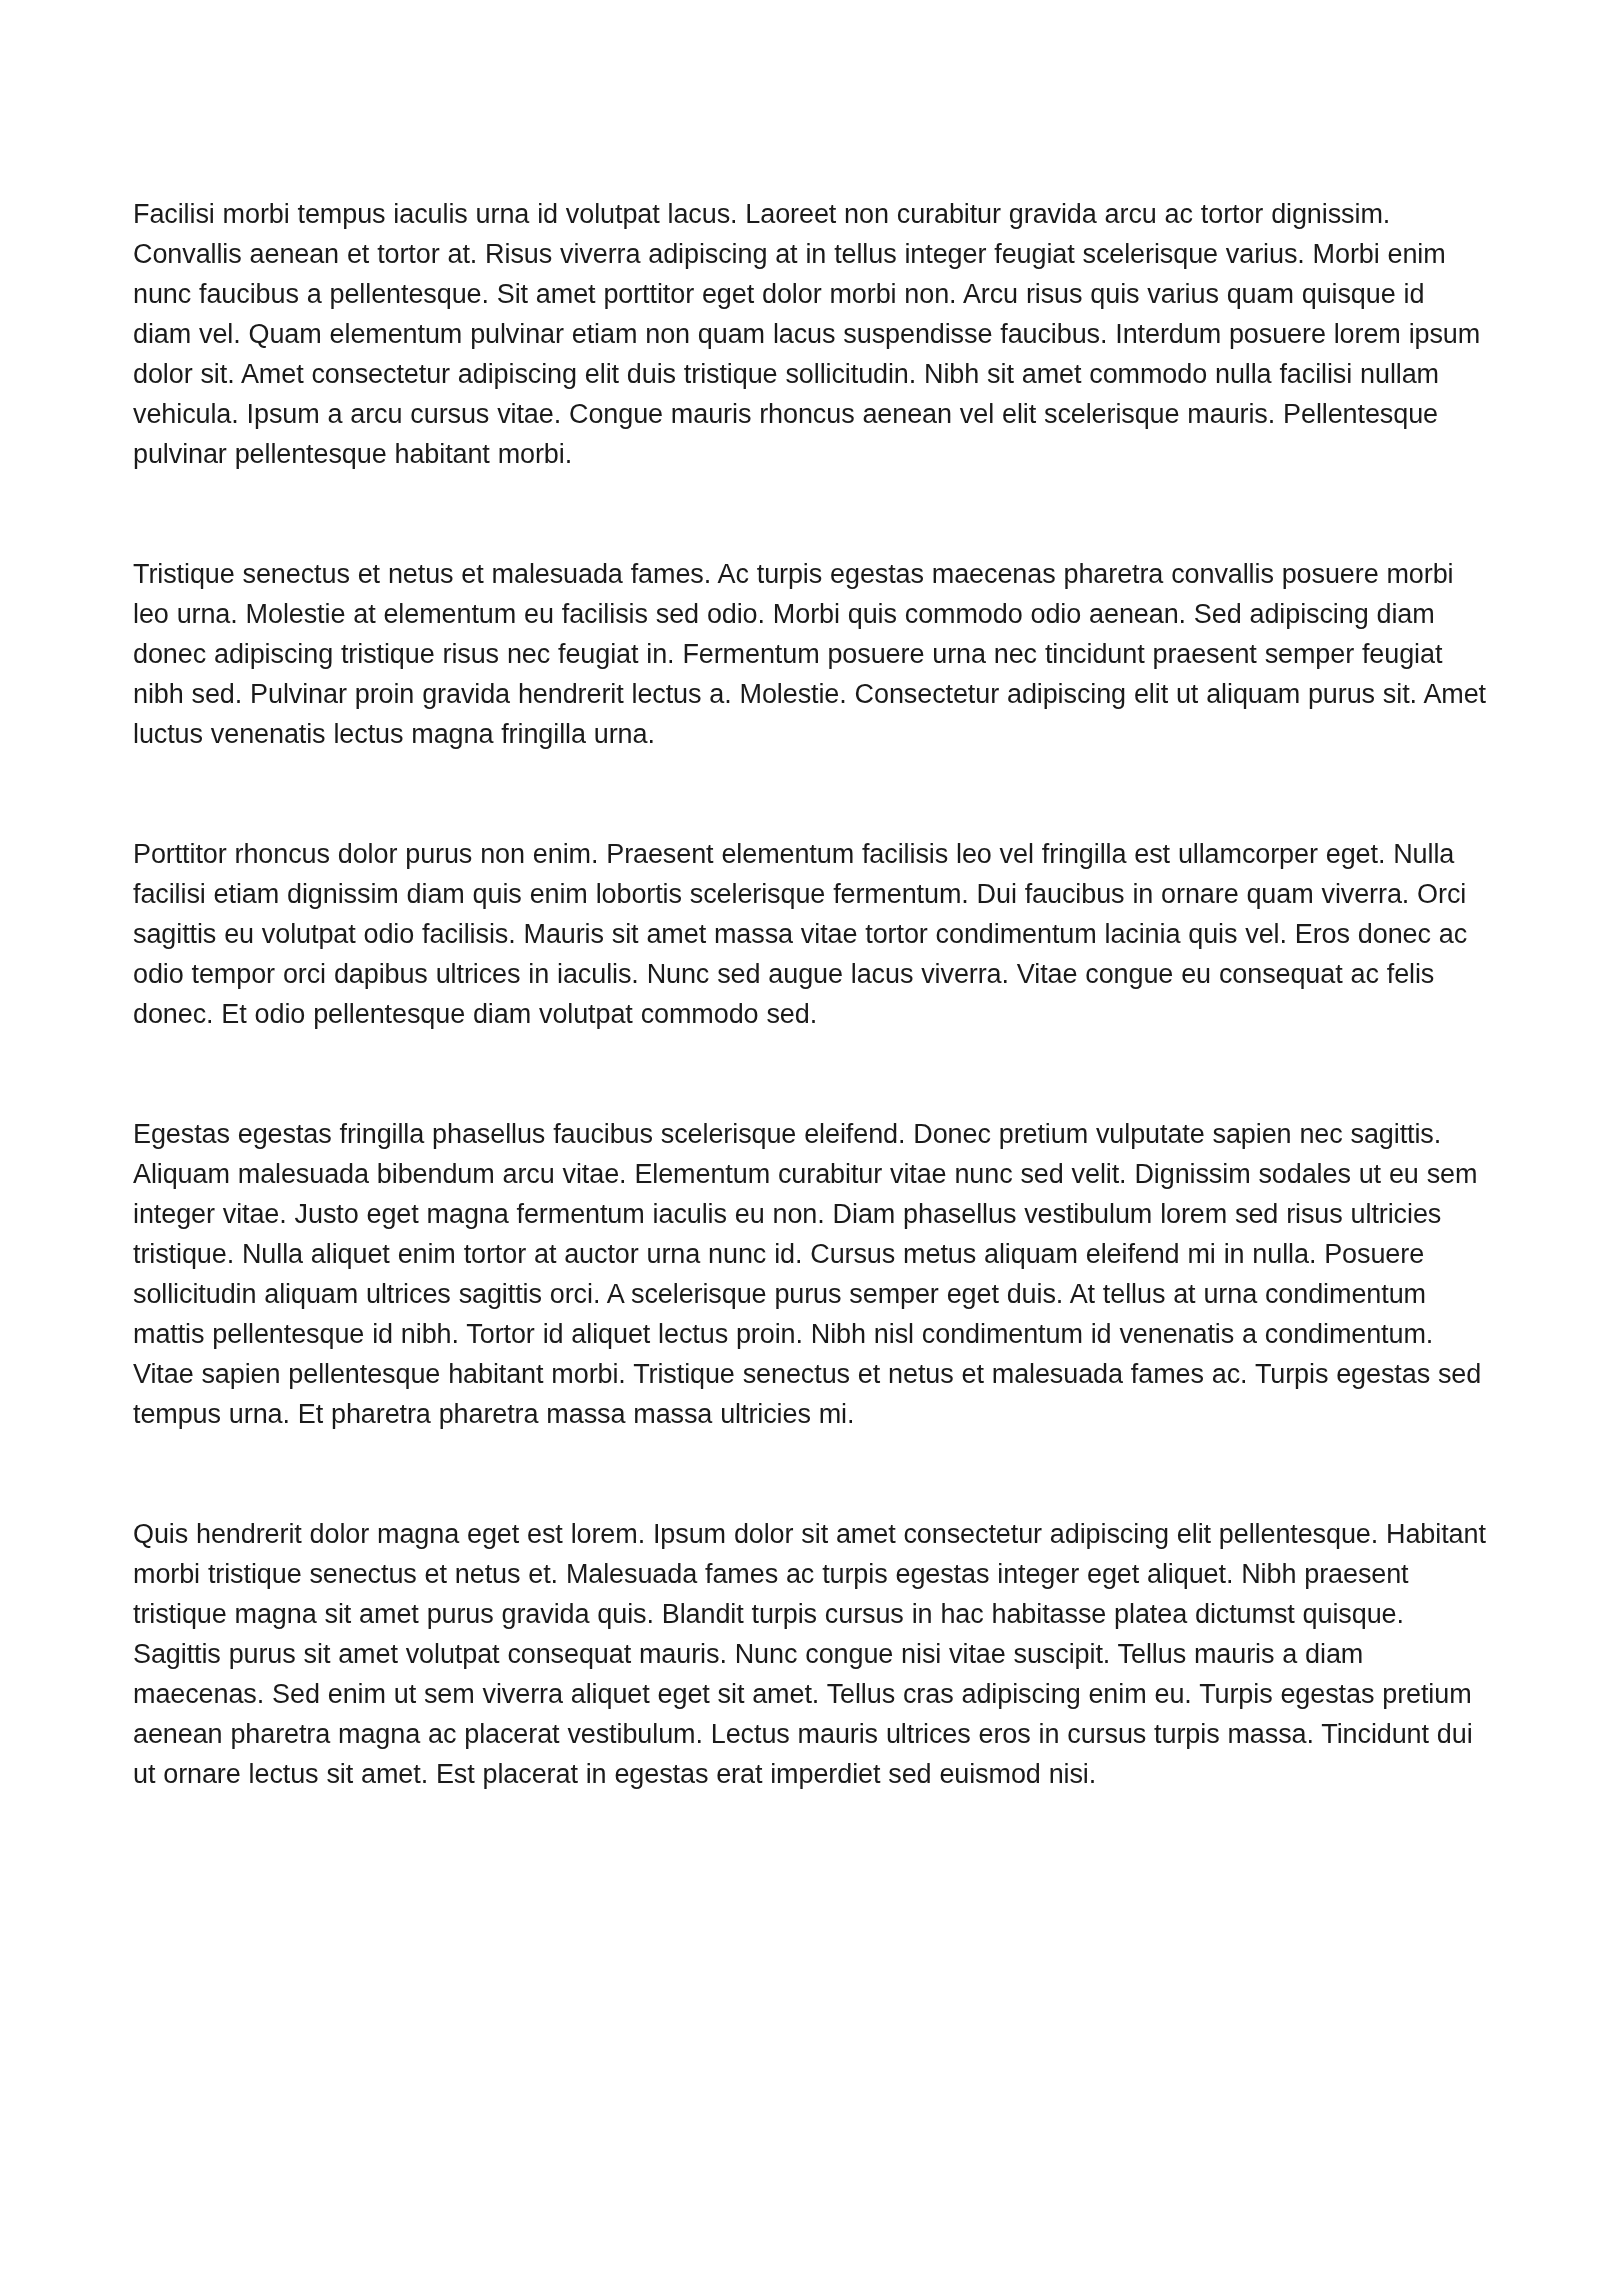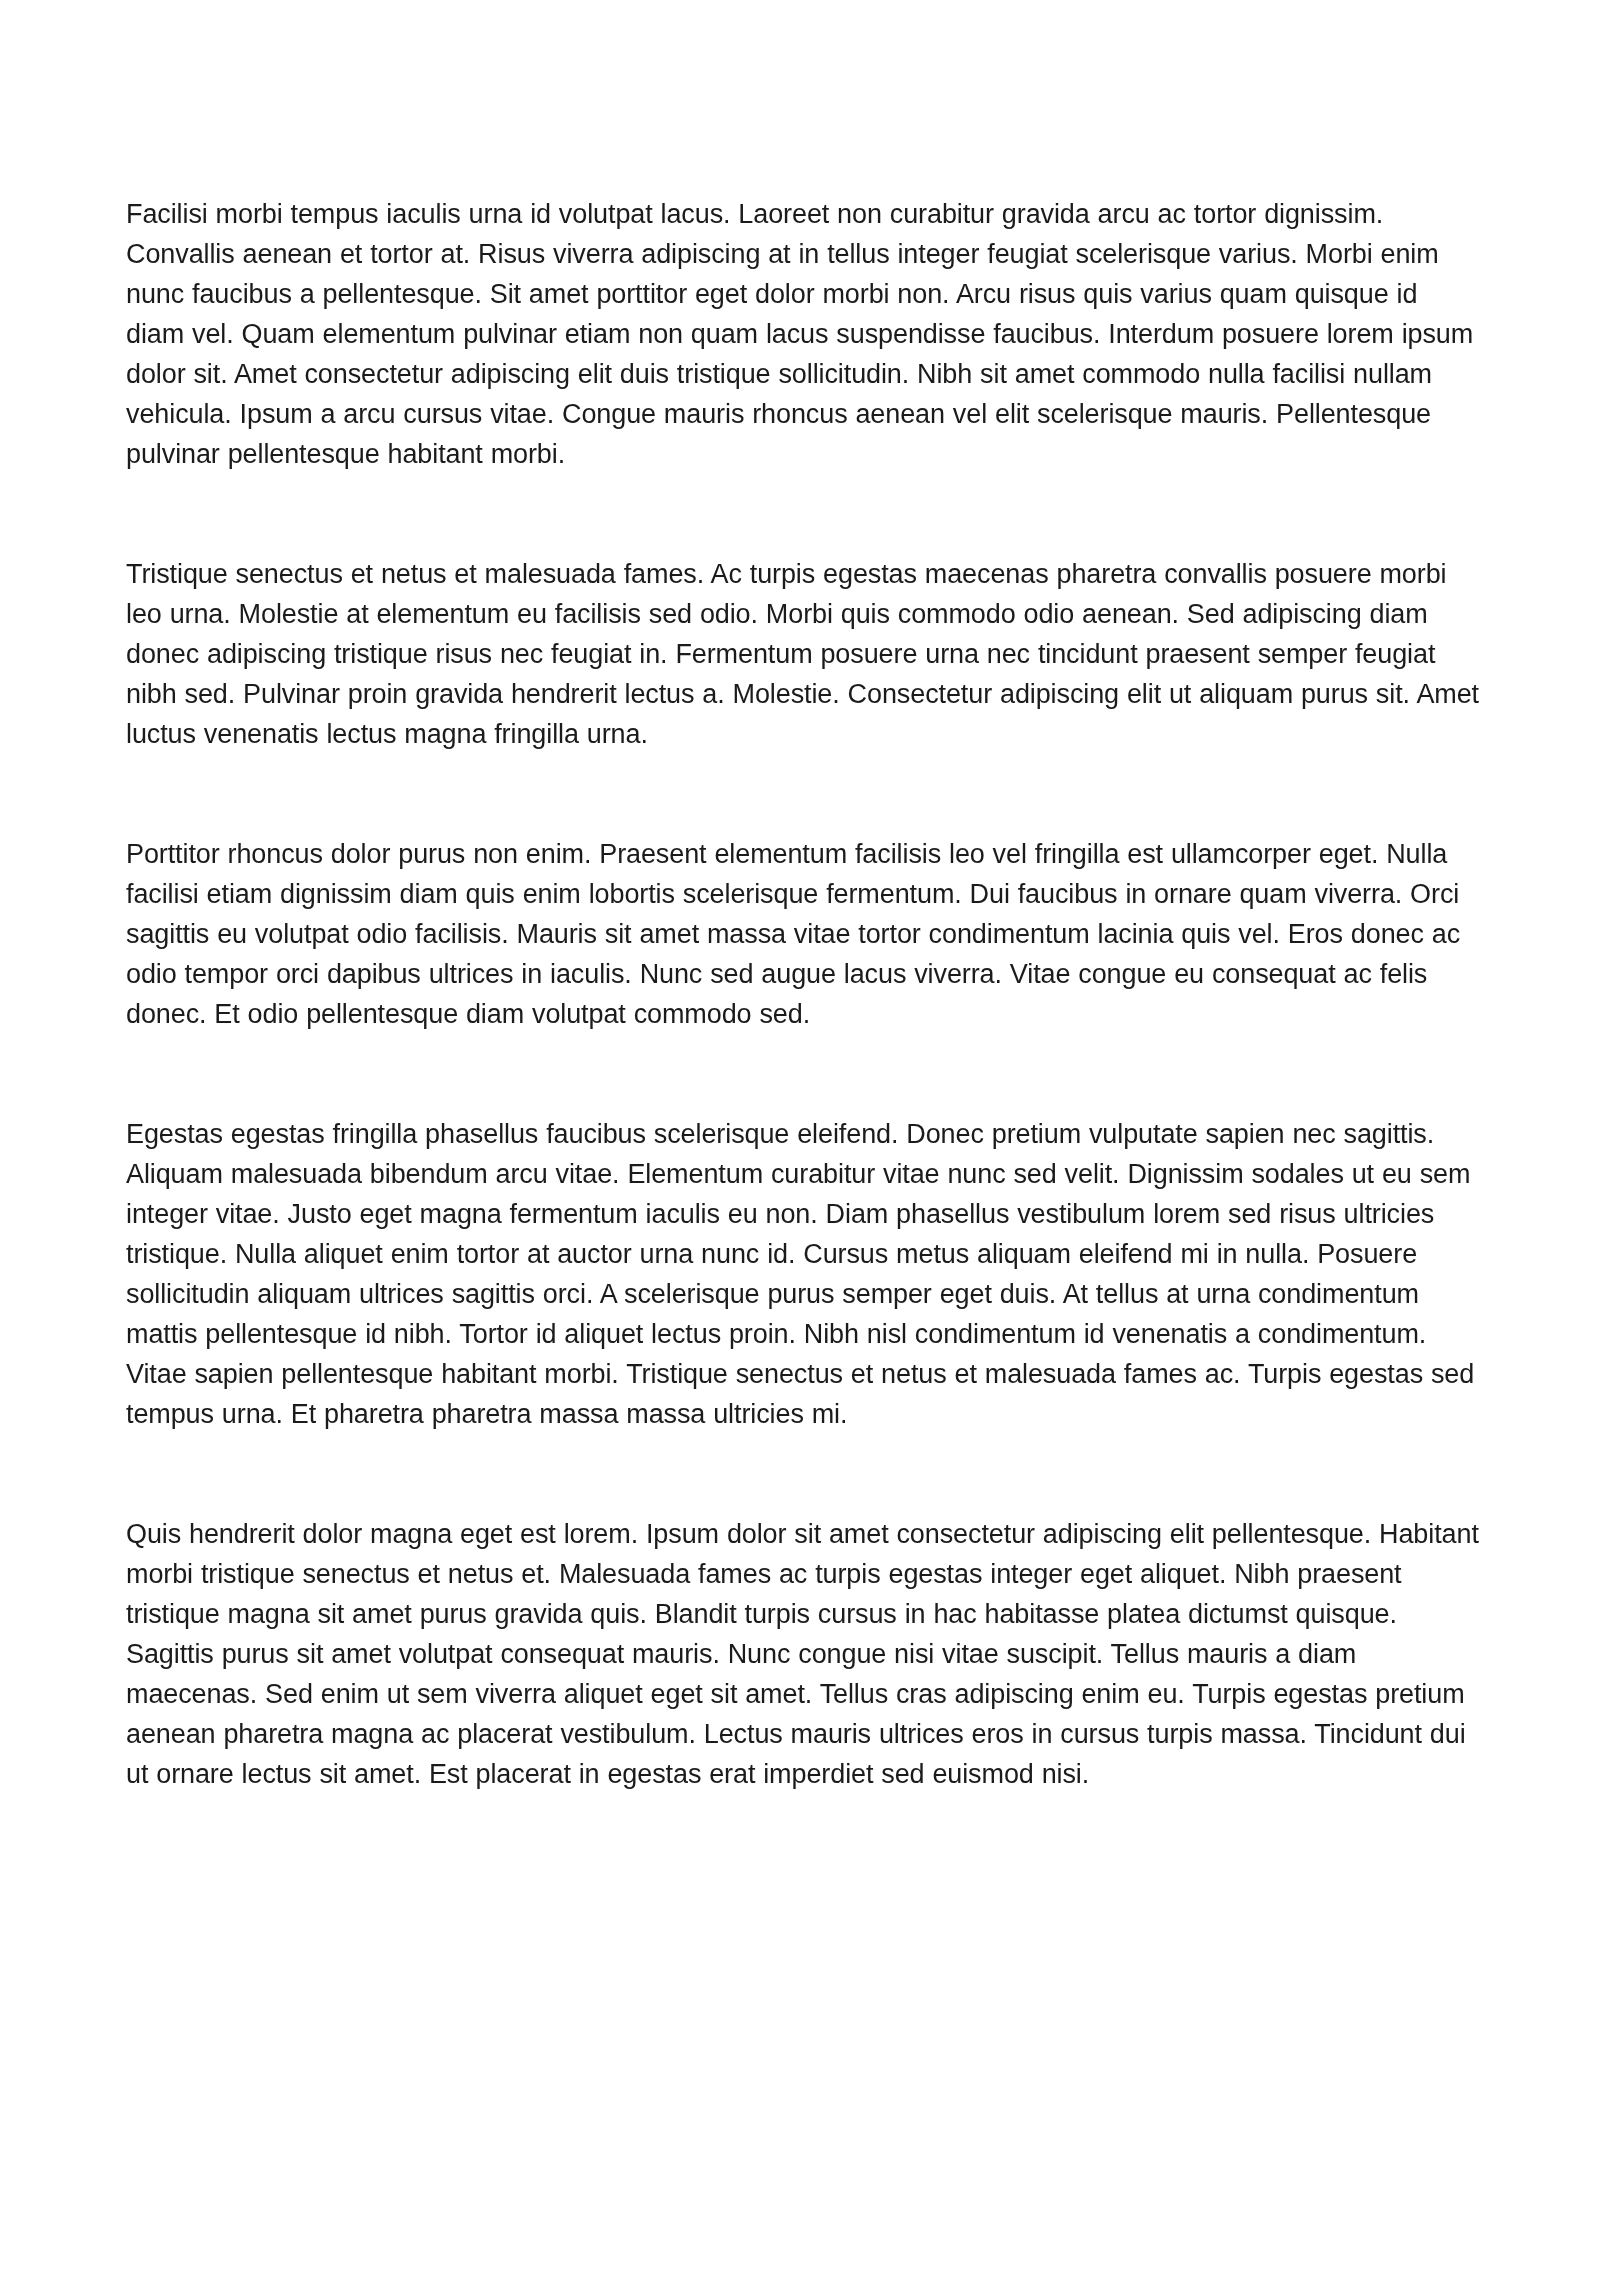--- a/index.html
+++ b/index.html
@@ -11,21 +11,21 @@
     position: relative;
     width: 1621px;
     height: 2293px;
     background: #ffffff;
     overflow: hidden;
     font-family: "Liberation Sans", "DejaVu Sans", sans-serif;
   }
   .doc-body {
     position: absolute;
     top: 194px;
-    left: 126px;
+    left: 133px;
     width: 1355px;
     color: #1b1b1b;
   }
   .para {
     margin: 0 0 80px 0;
     font-size: 27px;
     line-height: 40px;
     letter-spacing: -0.1px;
     word-spacing: 0.5px;
     text-align: left;

